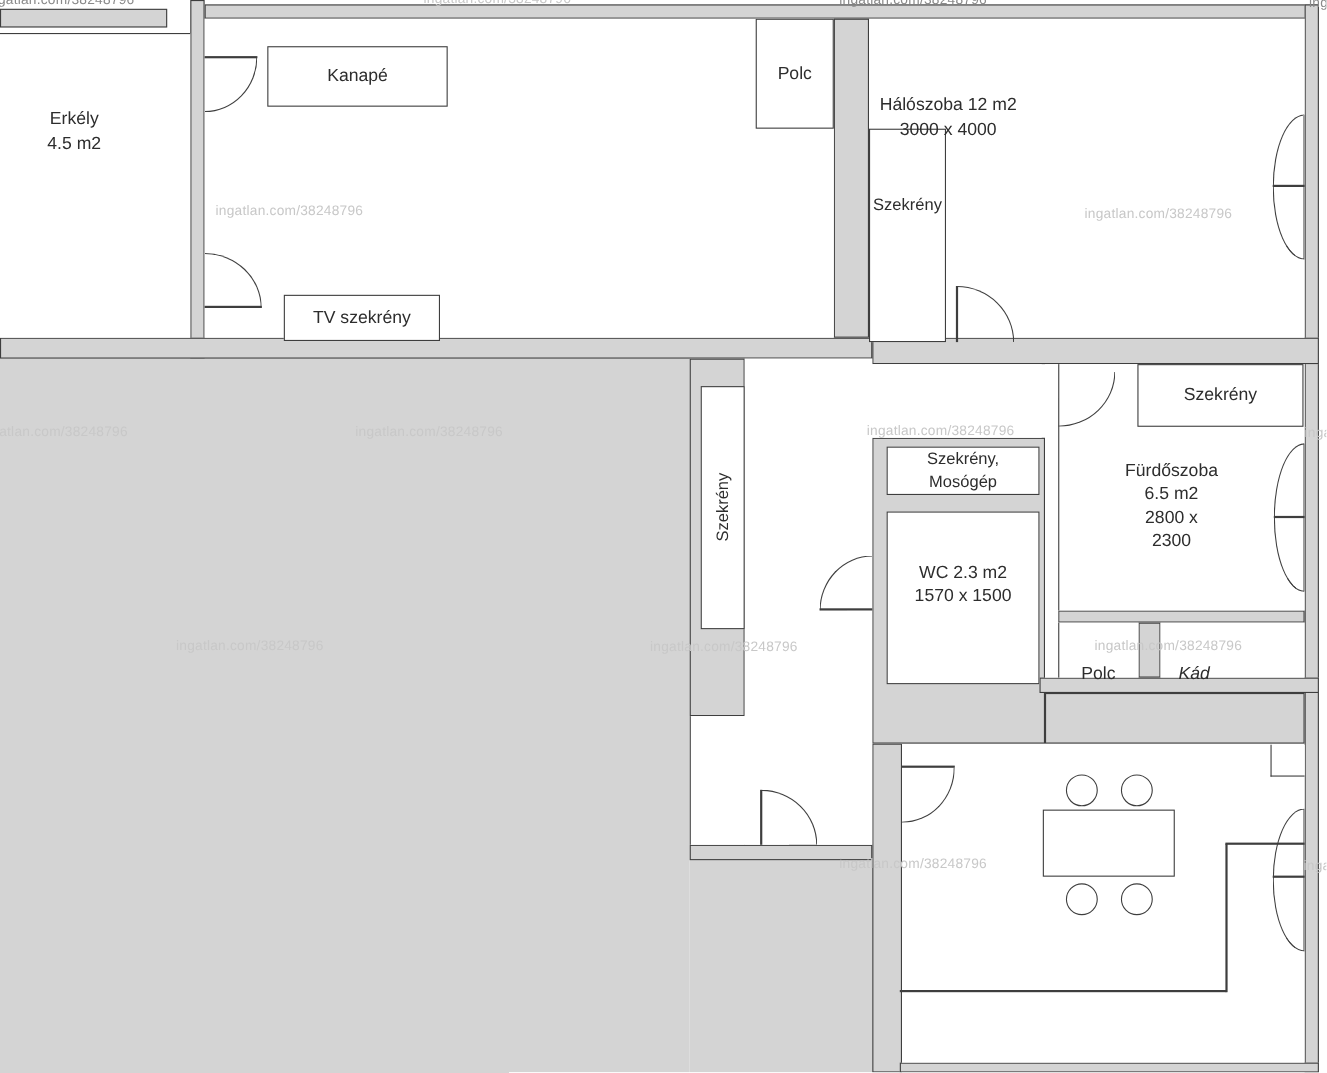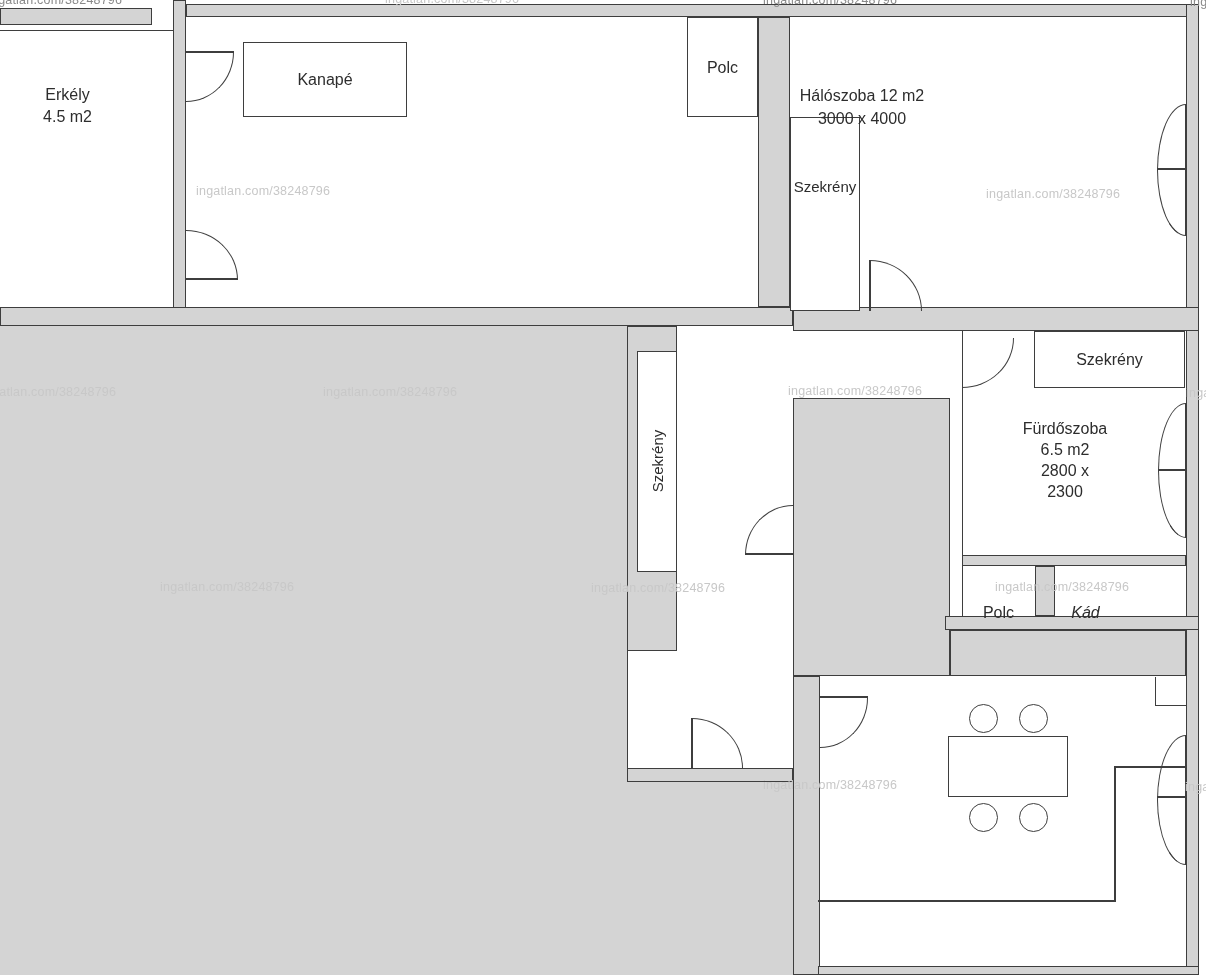--- a/index.html
+++ b/index.html
@@ -61,31 +61,40 @@
   <div class="rm" style="left:677px;top:326px;width:116px;height:442px;"></div>
   <div class="rm" style="left:627px;top:651px;width:50px;height:117px;border-left:1.6px solid var(--line);"></div>
   <div class="rm" style="left:793px;top:331px;width:154px;height:67px;"></div>
   <div class="rm" style="left:950px;top:331px;width:12px;height:285px;"></div>
   <div class="rm" style="left:962px;top:331px;width:224px;height:224px;border-left:1.6px solid var(--line);"></div>
   <div class="rm" style="left:962px;top:566px;width:73px;height:50px;border-left:1.6px solid var(--line);"></div>
   <div class="rm" style="left:1055px;top:566px;width:131px;height:50px;"></div>
   <div class="rm" style="left:820px;top:677px;width:366px;height:289px;"></div>
   <div class="rm" style="left:1155px;top:677px;width:31px;height:29px;border-left:1.6px solid var(--line);border-bottom:1.6px solid var(--line);"></div>
 
-  <div class="fb" style="left:243px;top:42px;width:164px;height:75px;justify-content:center;">
+  <div class="fb" style="left:243px;top:42px;width:164px;height:55px;justify-content:center;">
     <span>Kanapé</span>
+  </div>
+  <div class="fb" style="left:258px;top:268px;width:142px;height:42px;">
+    <span>TV szekrény</span>
   </div>
   <div class="fb" style="left:687px;top:17px;width:71px;height:100px;">
     <span>Polc</span>
   </div>
   <div class="fb s15" style="left:790px;top:117px;width:70px;height:194px;align-items:flex-start;padding-top:58px;">
     <span>Szekrény</span>
   </div>
   <div class="fb" style="left:637px;top:351px;width:40px;height:221px;"></div>
   <div class="lbl s15 rot" style="left:607px;top:451px;width:100px;height:20px;font-size:15px;">Szekrény</div>
+  <div class="fb s15" style="left:806px;top:406px;width:139px;height:44px;">
+    <span><span>Szekrény,</span><br><span>Mosógép</span></span>
+  </div>
+  <div class="fb" style="left:806px;top:465px;width:139px;height:157px;padding-bottom:26px;">
+    <span><span>WC 2.3 m2</span><br><span>1570 x 1500</span></span>
+  </div>
   <div class="fb" style="left:1034px;top:331px;width:151px;height:57px;">
     <span>Szekrény</span>
   </div>
   <div class="fb" style="left:948px;top:736px;width:120px;height:61px;"></div>
 
   <div class="arc" style="left:969px;top:704px;width:29px;height:29px;border:1.6px solid var(--line);border-radius:50%;"></div>
   <div class="arc" style="left:1019px;top:704px;width:29px;height:29px;border:1.6px solid var(--line);border-radius:50%;"></div>
   <div class="arc" style="left:969px;top:803px;width:29px;height:29px;border:1.6px solid var(--line);border-radius:50%;"></div>
   <div class="arc" style="left:1019px;top:803px;width:29px;height:29px;border:1.6px solid var(--line);border-radius:50%;"></div>
 
@@ -113,21 +122,21 @@
   <div class="ln" style="left:820px;top:696px;width:48px;height:2px;"></div>
   <div class="arc br" style="left:820px;top:698px;width:48px;height:50px;"></div>
 
   <div class="win" style="left:1157px;top:104px;width:29px;height:132px;"></div>
   <div class="ln" style="left:1157px;top:168px;width:29px;height:2px;"></div>
   <div class="win" style="left:1158px;top:403px;width:28px;height:135px;"></div>
   <div class="ln" style="left:1158px;top:469px;width:28px;height:2px;"></div>
   <div class="win" style="left:1157px;top:735px;width:29px;height:130px;"></div>
   <div class="ln" style="left:1157px;top:796px;width:29px;height:2px;"></div>
 
-  <div class="lbl" style="left:0;top:62px;width:135px;">
+  <div class="lbl" style="left:0;top:76px;width:135px;">
     <span>Erkély</span><br><span>4.5 m2</span>
   </div>
   <div class="lbl" style="left:762px;top:61px;width:200px;line-height:23px;">
     <span>Hálószoba 12 m2</span><br><span>3000 x 4000</span>
   </div>
   <div class="lbl" style="left:975px;top:397px;width:180px;line-height:21px;">
     <span>Fürdőszoba</span><br><span>6.5 m2</span><br><span>2800 x</span><br><span>2300</span>
   </div>
   <div class="lbl" style="left:962px;top:580px;width:73px;">
     <span>Polc</span>

